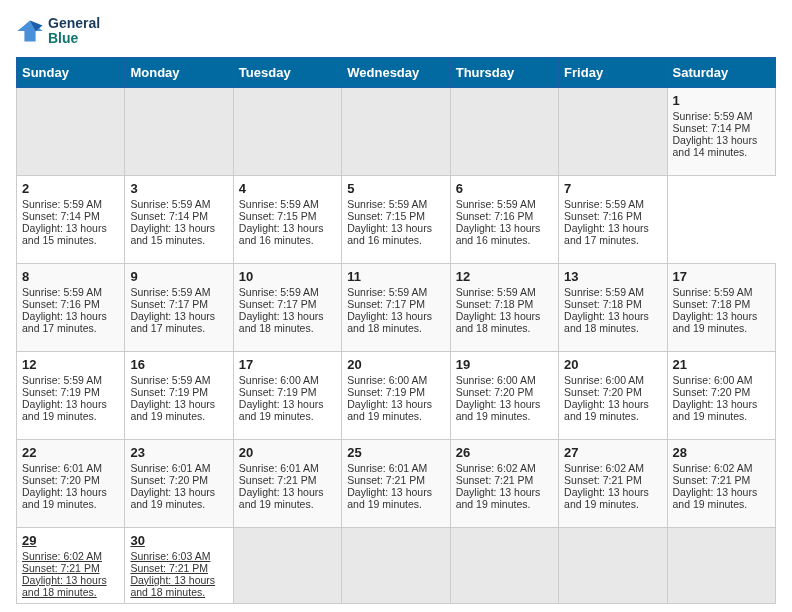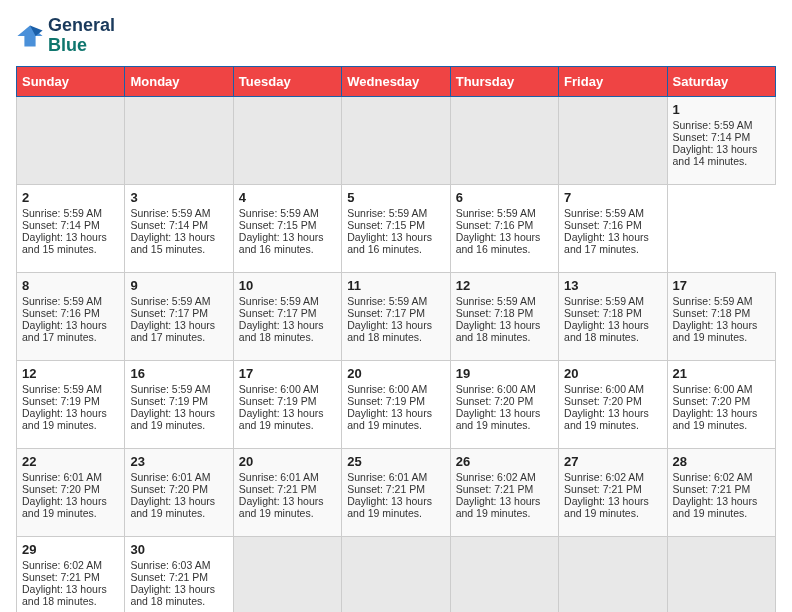--- a/index.html
+++ b/index.html
@@ -15,21 +15,21 @@
       justify-content: space-between;
       align-items: flex-start;
       margin-bottom: 10px;
     }
     .logo {
       display: flex;
       align-items: center;
       gap: 4px;
     }
     .logo-text {
-      font-size: 18px;
+      font-size: 14px;
       font-weight: bold;
       color: #1a3a5c;
       line-height: 1.1;
     }
     .logo-text span {
       color: #0f766e;
     }
     .logo-bird {
       width: 28px;
       height: 28px;
@@ -45,21 +45,21 @@
     .location-title {
       font-size: 16px;
       color: #333;
     }
     table {
       width: 100%;
       border-collapse: collapse;
       table-layout: fixed;
     }
     thead tr th {
-      background-color: #ef4444;
+      background-color: #0369a1;
       color: #fff;
       font-size: 13px;
       font-weight: bold;
       padding: 7px 5px;
       text-align: left;
       border: 1px solid #1a5fa8;
     }
     tbody tr td {
       vertical-align: top;
       padding: 5px 5px 5px 5px;
@@ -81,20 +81,21 @@
       color: #222;
       display: block;
       margin-bottom: 2px;
     }
     .cell-empty {
       background: #e8e8e8 !important;
     }
     .last-row td {
       height: auto;
       min-height: 70px;
+      text-decoration: underline;
     }
   </style>
 </head>
 <body>
 
 <div class="header-area">
   <div class="logo">
     <svg class="logo-bird" viewBox="0 0 40 40">
       <polygon points="20,5 38,20 28,20 28,35 12,35 12,20 2,20" fill="#4a90d9"></polygon>
       <polygon points="20,5 38,12 28,20" fill="#1a5fa8"></polygon>

